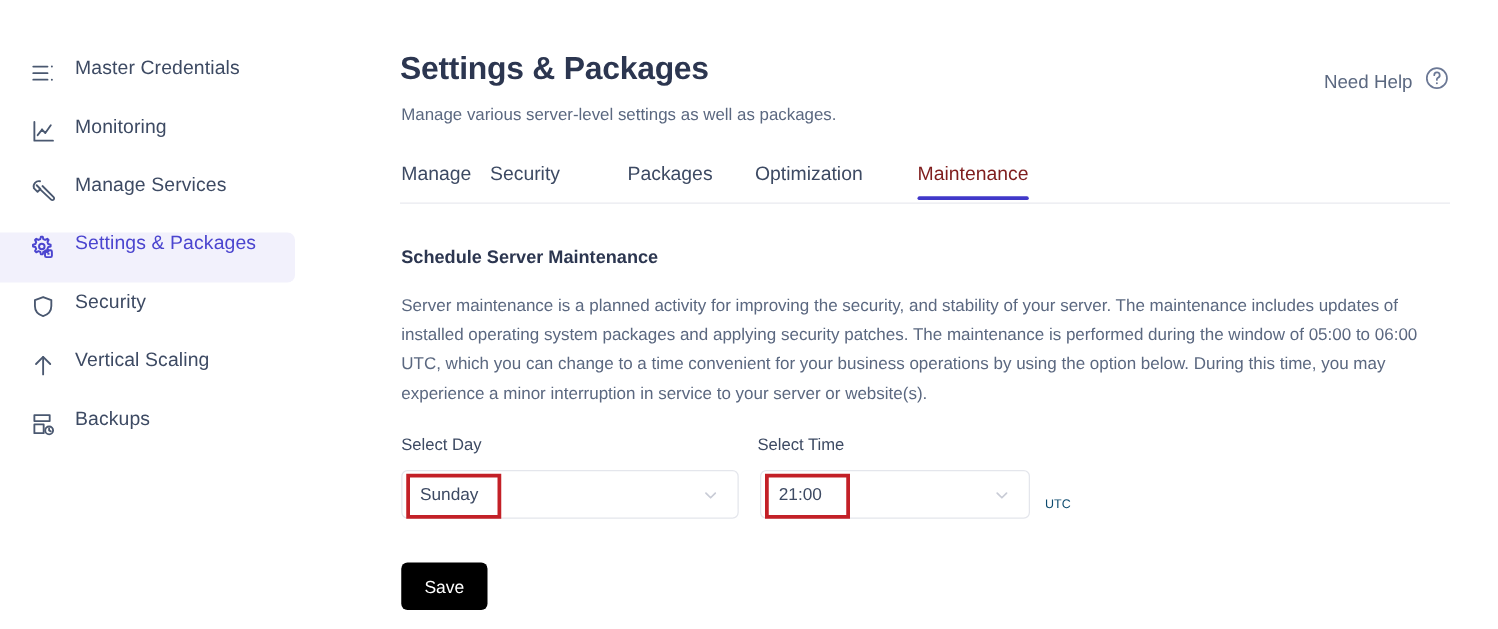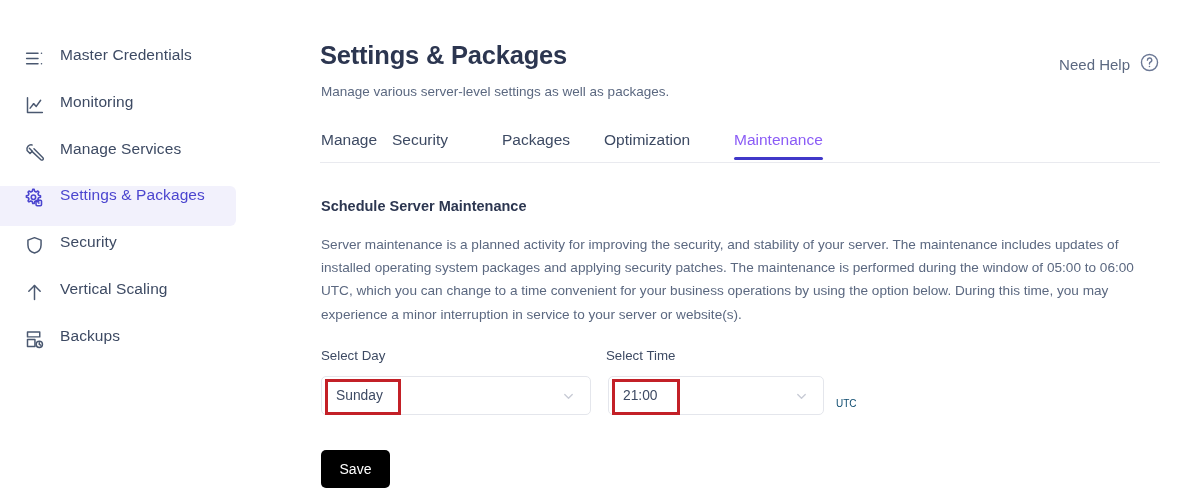--- a/index.html
+++ b/index.html
@@ -96,21 +96,21 @@
   }
   .tab {
     position: absolute;
     top: 0;
     font-size: 15.5px;
     color: #3d4a63;
     white-space: nowrap;
     cursor: pointer;
     padding-bottom: 11px;
   }
-  .tab.active { color: #8b5cf6; }
+  .tab.active { color: #7f1d1d; }
   .tab.active::after {
     content: "";
     position: absolute;
     left: 0; right: 0; bottom: 0;
     height: 3px;
     background: #4038c9;
     border-radius: 2px;
   }
   #tab-rule {
     position: absolute;

